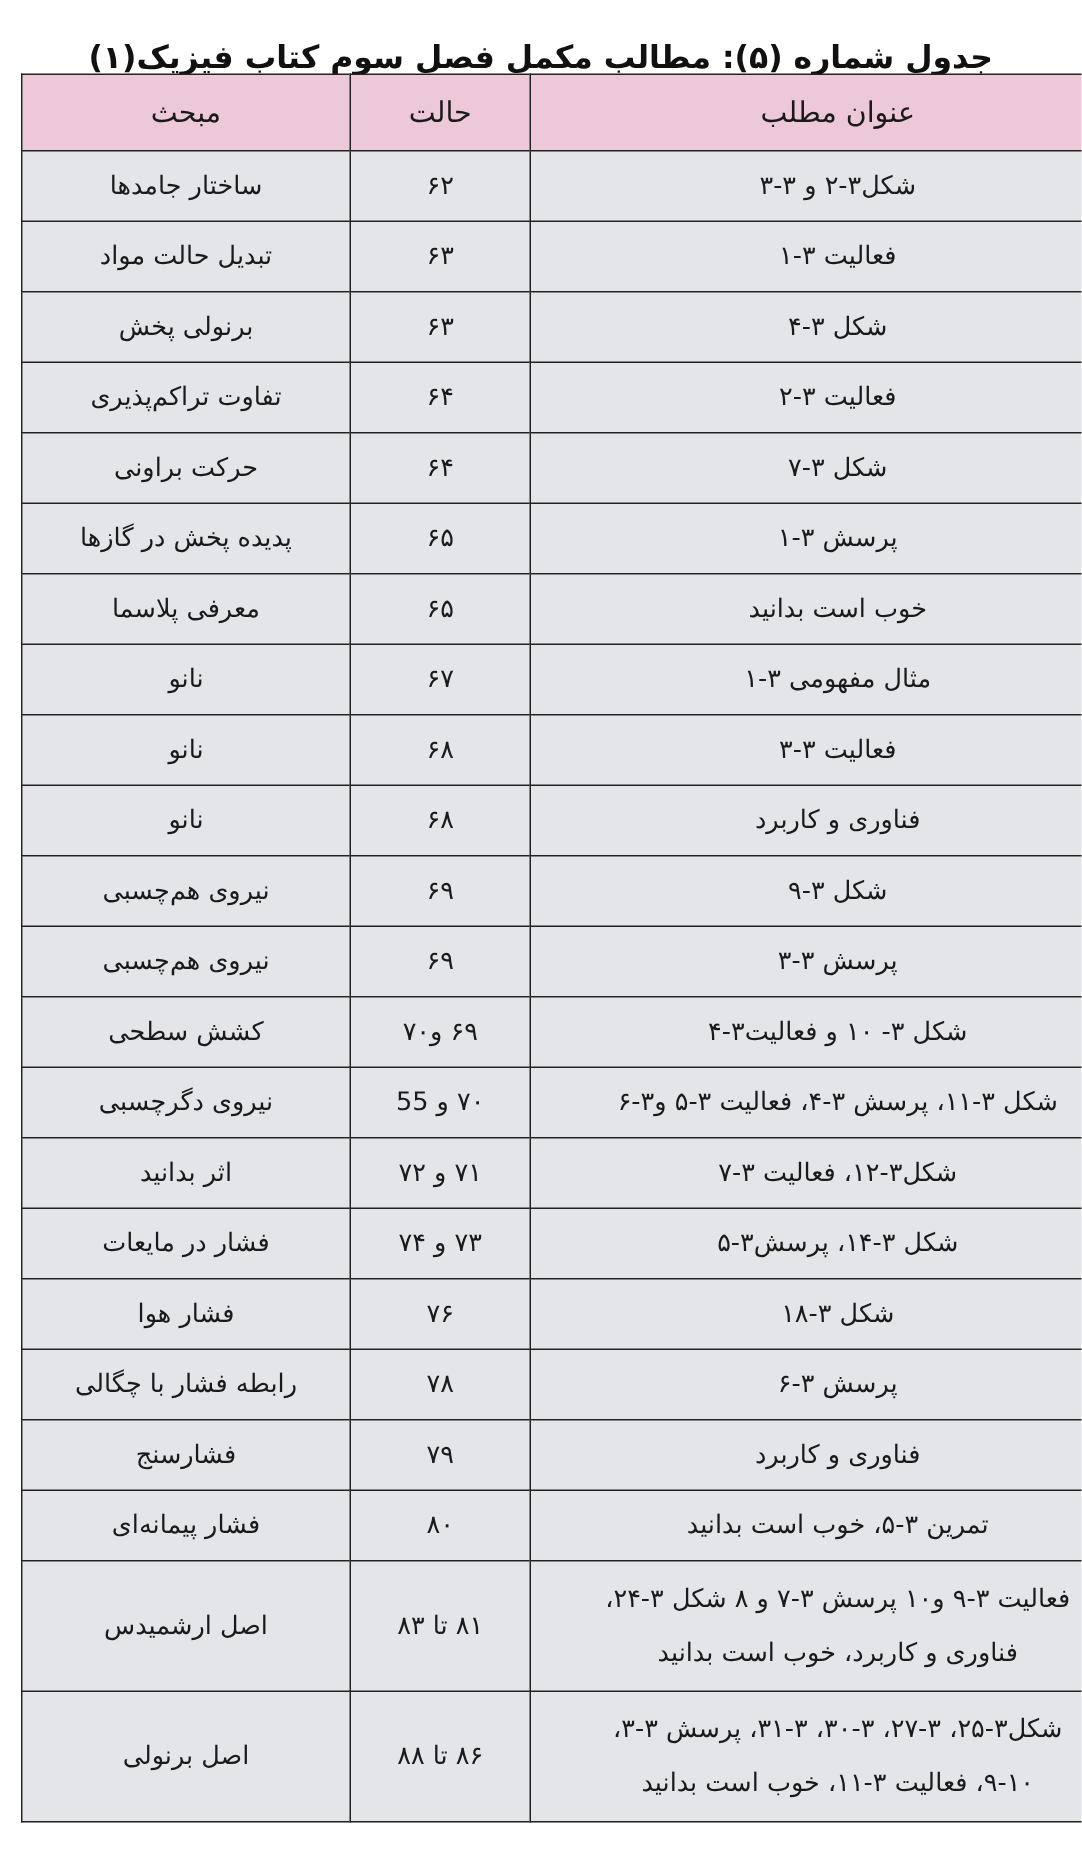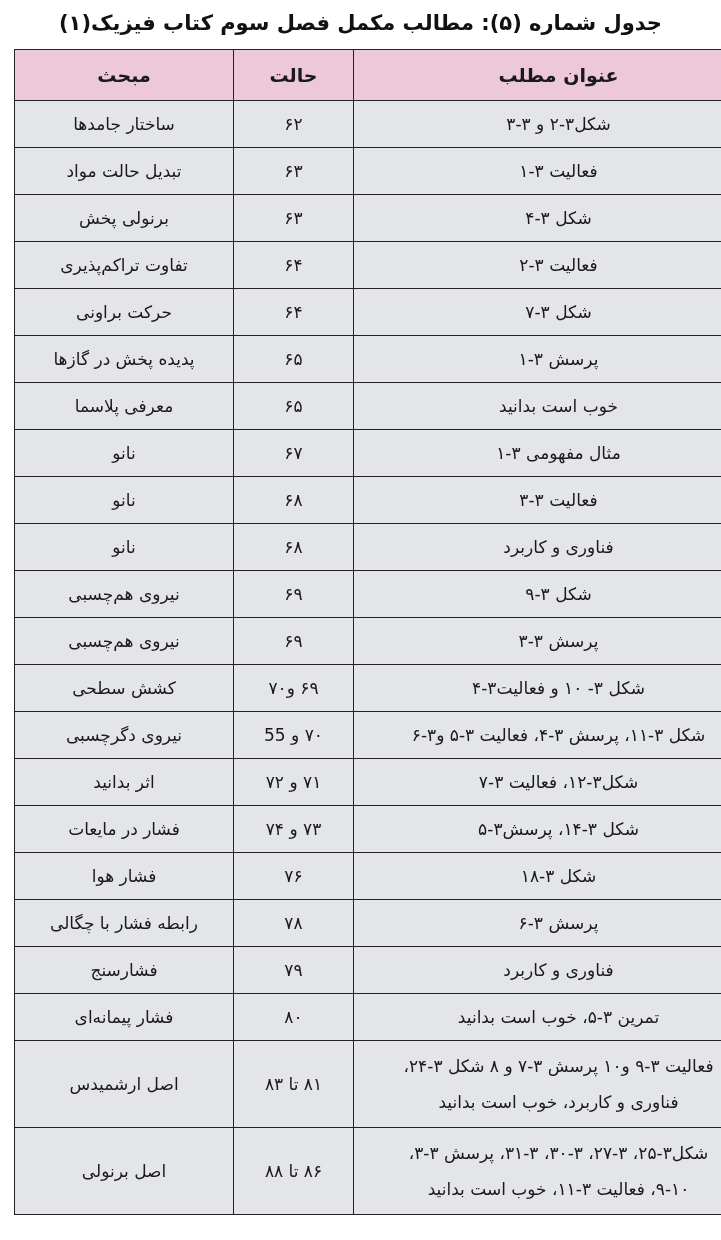--- a/index.html
+++ b/index.html
@@ -10,21 +10,21 @@
     body {
       width: 721px;
       height: 1240px;
       position: relative;
       overflow: hidden;
       font-family: "DejaVu Sans", sans-serif;
       color: #1a1a1a;
     }
     .title {
       position: absolute;
-      top: 6px;
+      top: 21px;
       left: 0;
       width: 721px;
       text-align: center;
       direction: rtl;
       font-size: 21px;
       font-weight: bold;
       line-height: 34px;
       color: #111;
     }
     table.main {
@@ -41,21 +41,21 @@
       text-align: center;
       vertical-align: middle;
       padding: 0 8px;
       font-size: 17px;
       color: #1a1a1a;
     }
     table.main th {
       background: #ecc8d8;
       height: 50px;
       font-size: 19px;
-      font-weight: bold;
+      font-weight: normal;
     }
     table.main td {
       background: #e4e5e9;
       height: 46px;
       line-height: 22px;
     }
     table.main tr.multi td {
       height: 86px;
       line-height: 36px;
     }

